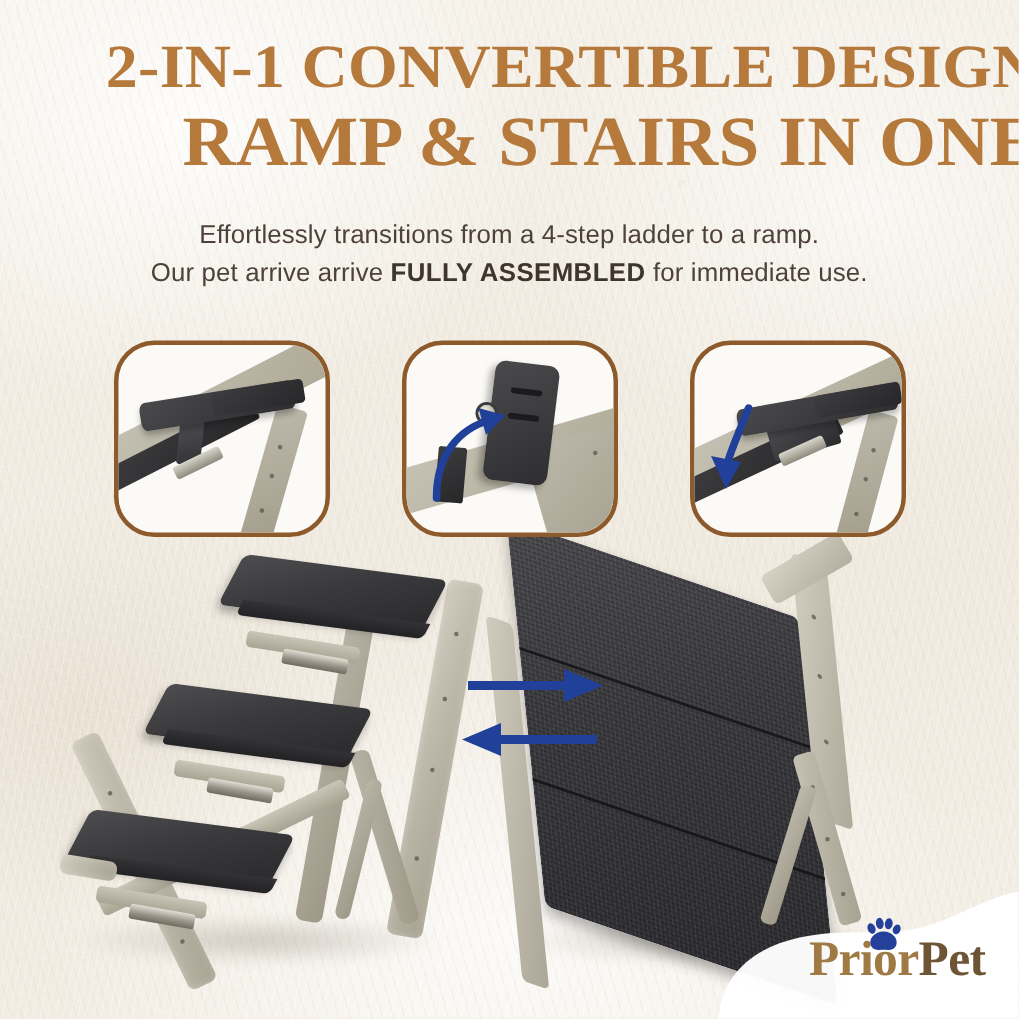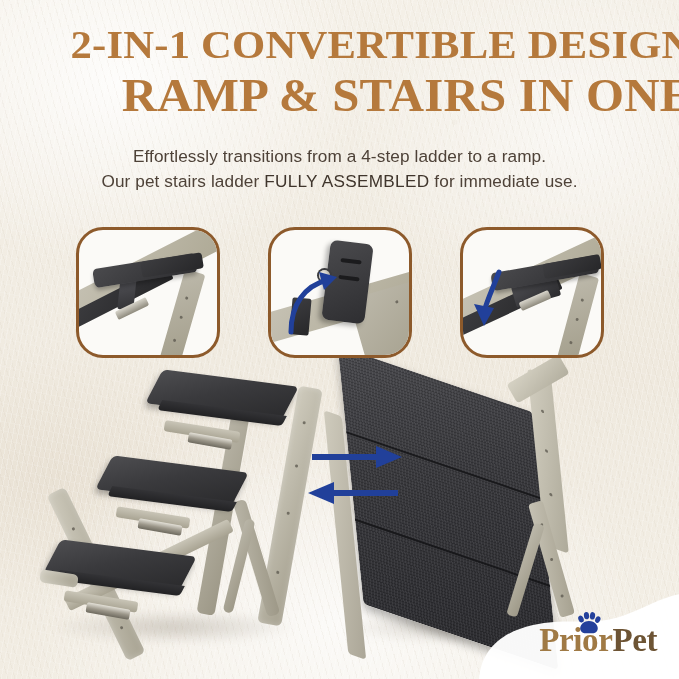--- a/index.html
+++ b/index.html
@@ -59,21 +59,21 @@
 
   
   #subtitle{
     position:absolute; left:0; top:144px; width:679px;
     text-align:center; z-index:5;
     color:#4e4238;
     font-size:17.2px;
     line-height:1.47;
     letter-spacing:.1px;
   }
-  #subtitle b{ font-weight:400; color:#3f352c; letter-spacing:.3px; }
+  #subtitle b{ font-weight:700; color:#3f352c; letter-spacing:.3px; }
 
   
   #panels{
     position:absolute; left:76px; top:227px;
     width:528px; height:131px;
     display:flex; justify-content:space-between; z-index:5;
   }
   .panel{
     width:144px; height:131px;
     border:3px solid #8d5a2b;
@@ -278,21 +278,21 @@
 <div id="bg"></div>
 
 <div id="headline">
   <div class="hl-line" id="hl1">2-IN-1 CONVERTIBLE DESIGN</div>
   <div class="hl-line" id="hl2">RAMP &amp; STAIRS IN ONE</div>
 </div>
 
 <div id="subtitle">
   <div>Effortlessly transitions from a 4-step ladder to a ramp.</div>
   <div>
-    <span>Our pet stairs ladder </span><b>FULLY ASSEMBLED</b><span> for immediate use.</span>
+    <span>Our pet arrive arrive </span><b>FULLY ASSEMBLED</b><span> for immediate use.</span>
   </div>
 </div>
 
 <div id="panels">
 
   <div class="panel">
     <div class="panel-inner">
       <div class="p1-rail frame"></div>
       <div class="p1-rail-dark tread2"></div>
       <div class="p1-leg frame2">

